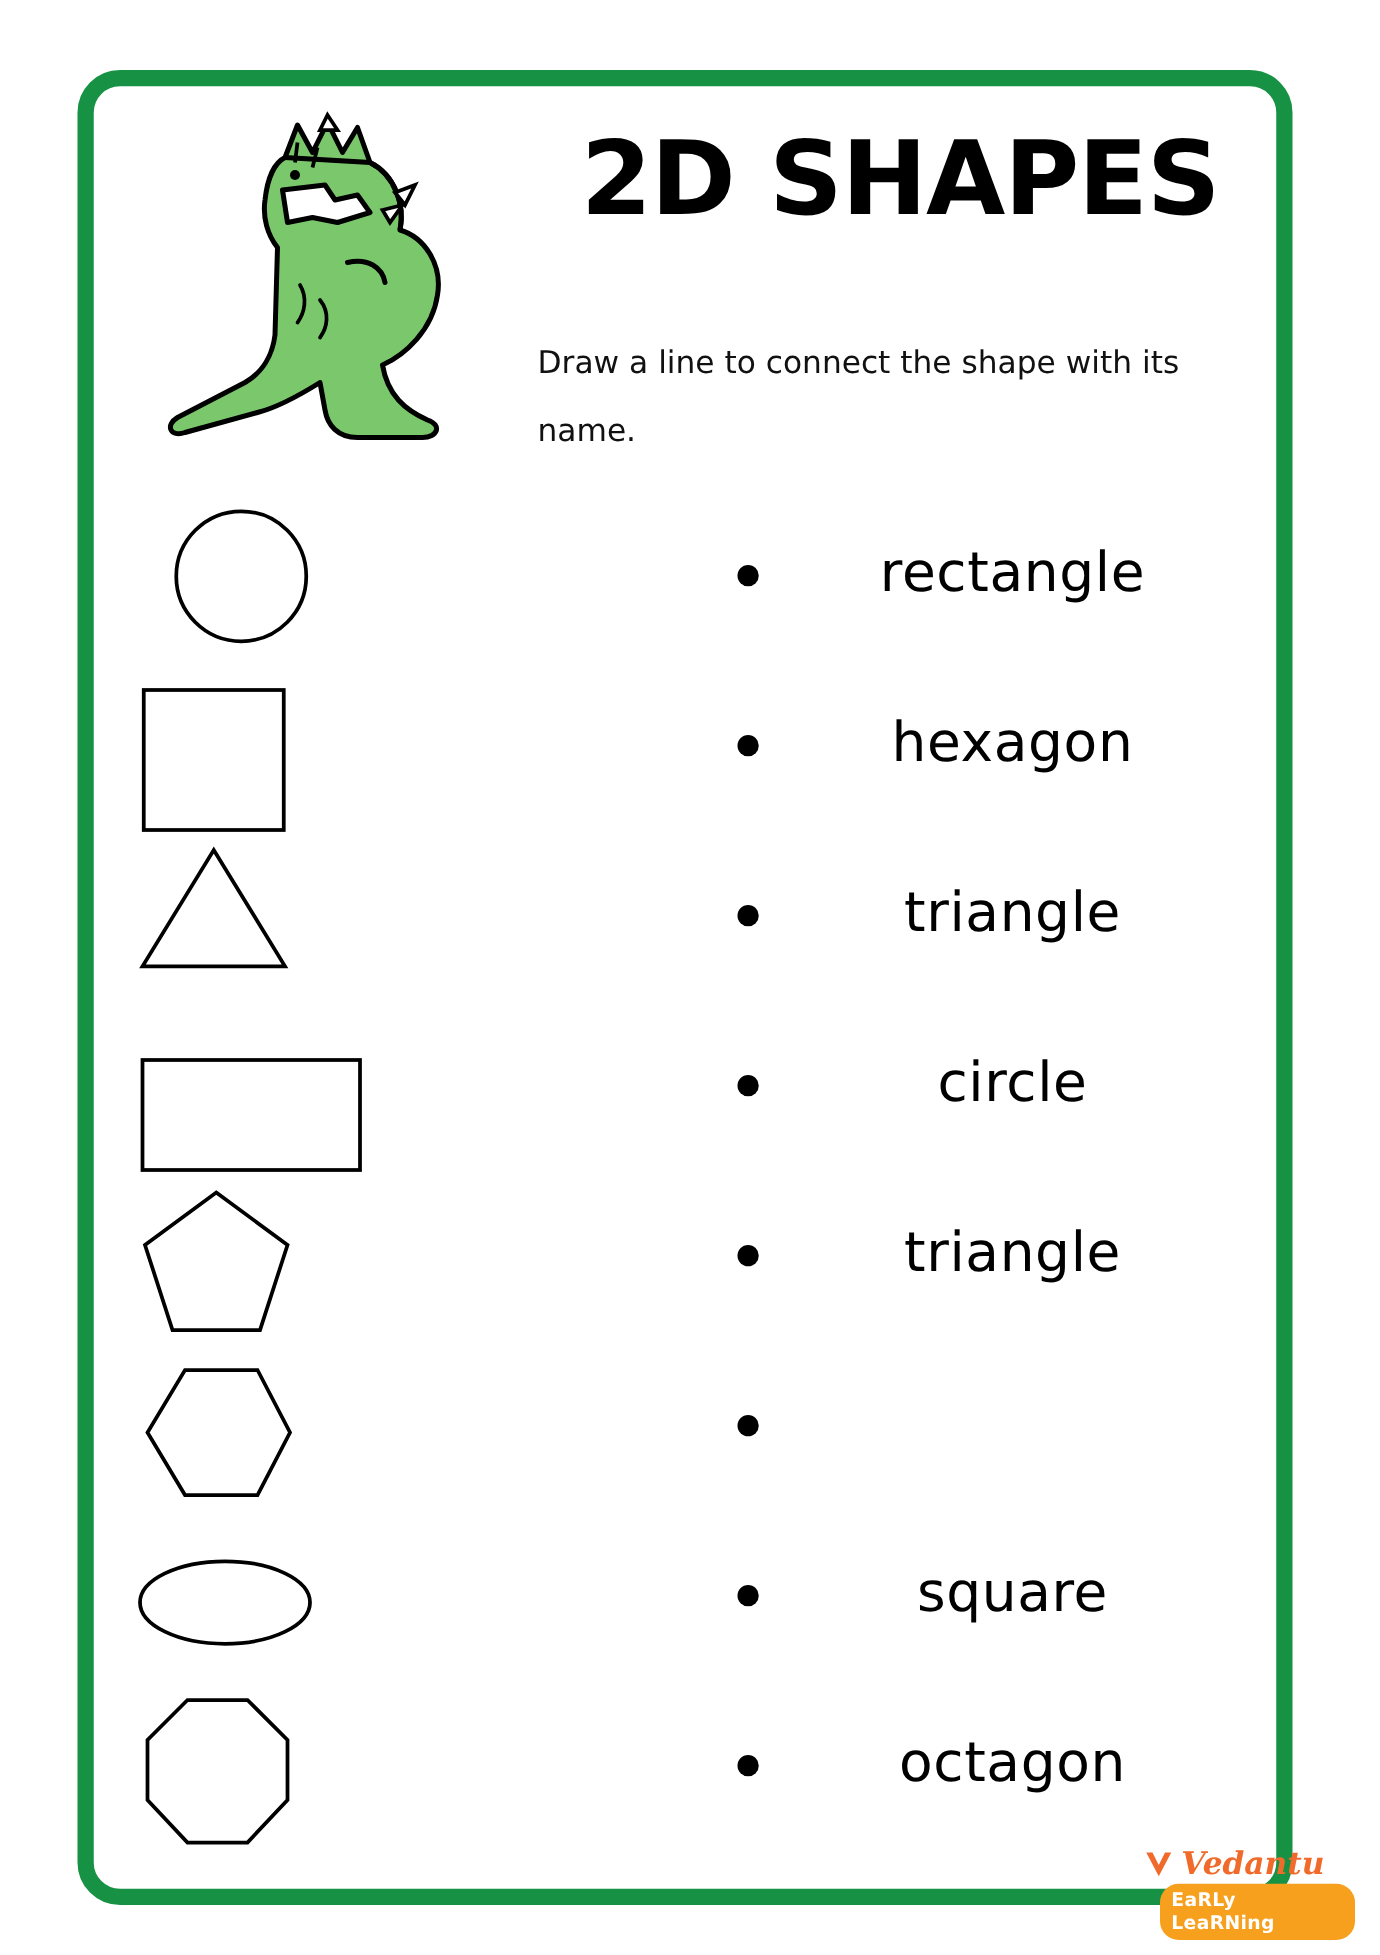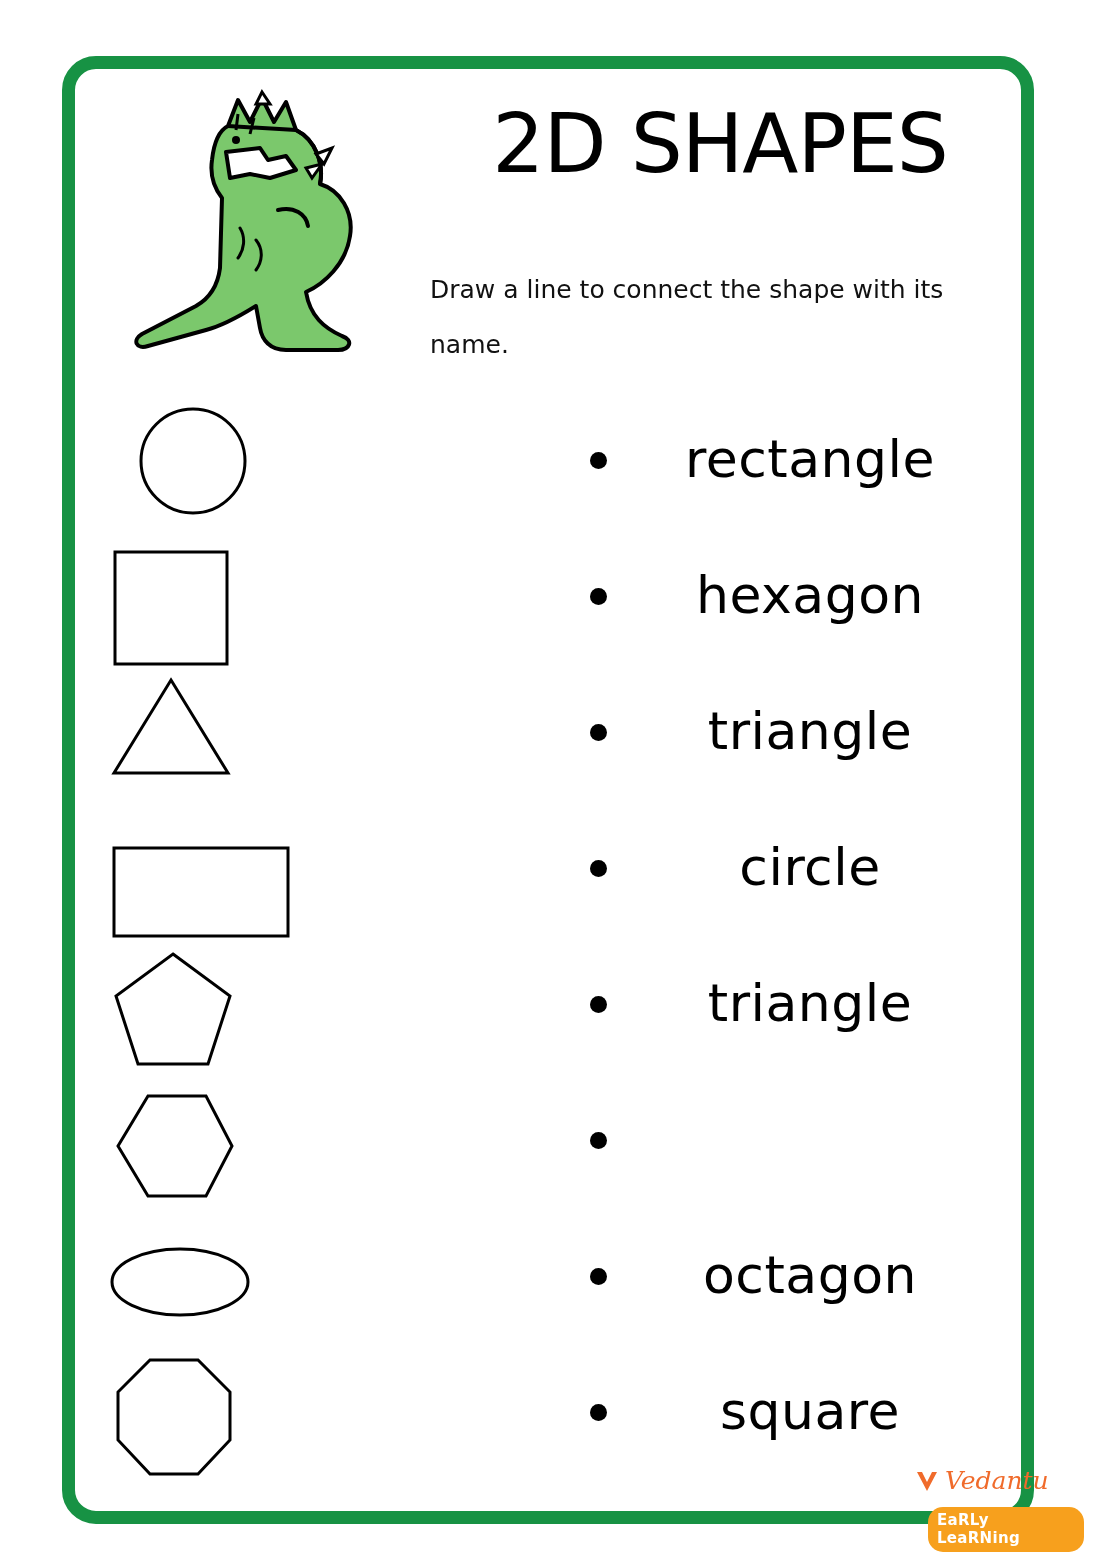--- a/index.html
+++ b/index.html
@@ -39,21 +39,21 @@
     top: 78px;
     width: 270px;
     height: 300px;
   }
   .title {
     position: absolute;
     left: 420px;
     top: 98px;
     width: 600px;
     font-family: "DejaVu Sans", sans-serif;
-    font-weight: normal;
+    font-weight: bold;
     font-size: 82px;
     line-height: 92px;
     letter-spacing: -1px;
     color: #000000;
     text-align: center;
     white-space: nowrap;
   }
   .subtitle {
     position: absolute;
     left: 430px;
@@ -98,38 +98,39 @@
     background: #000;
     border-radius: 50%;
   }
   .word-label {
     position: absolute;
     left: 80px;
     top: 30px;
     width: 340px;
     text-align: center;
     font-family: "DejaVu Sans", sans-serif;
-    font-size: 52px;
+    font-size: 44px;
     line-height: 62px;
     color: #000000;
     letter-spacing: 0.5px;
   }
   
   .logo {
     position: absolute;
     right: 20px;
     bottom: 22px;
     width: 170px;
     height: 74px;
   }
   .logo-top {
     display: flex;
-    align-items: flex-start;
+    align-items: flex-end;
     gap: 5px;
     height: 36px;
+    font-weight: bold;
   }
   .logo-mark {
     width: 26px;
     height: 26px;
     position: relative;
   }
   .logo-word {
     font-family: "DejaVu Serif", serif;
     font-style: italic;
     font-size: 25px;
@@ -277,26 +278,26 @@
       <span class="word-dot"></span>
       <span class="word-label">triangle</span>
     </div>
 
     <div class="word-row">
       <span class="word-dot"></span>
     </div>
 
     <div class="word-row">
       <span class="word-dot"></span>
+      <span class="word-label">square</span>
+    </div>
+
+    <div class="word-row">
+      <span class="word-dot"></span>
       <span class="word-label">octagon</span>
-    </div>
-
-    <div class="word-row">
-      <span class="word-dot"></span>
-      <span class="word-label">square</span>
     </div>
 
   </div>
 
   <div class="logo">
     <div class="logo-top">
       <span class="logo-mark">
         <svg width="26" height="26" viewBox="0 0 26 26" xmlns="http://www.w3.org/2000/svg">
           <path d="M3 4 L13 23 L23 4 L18 4 L13 14 L8 4 Z" fill="#f06b2b"></path>
         </svg>

